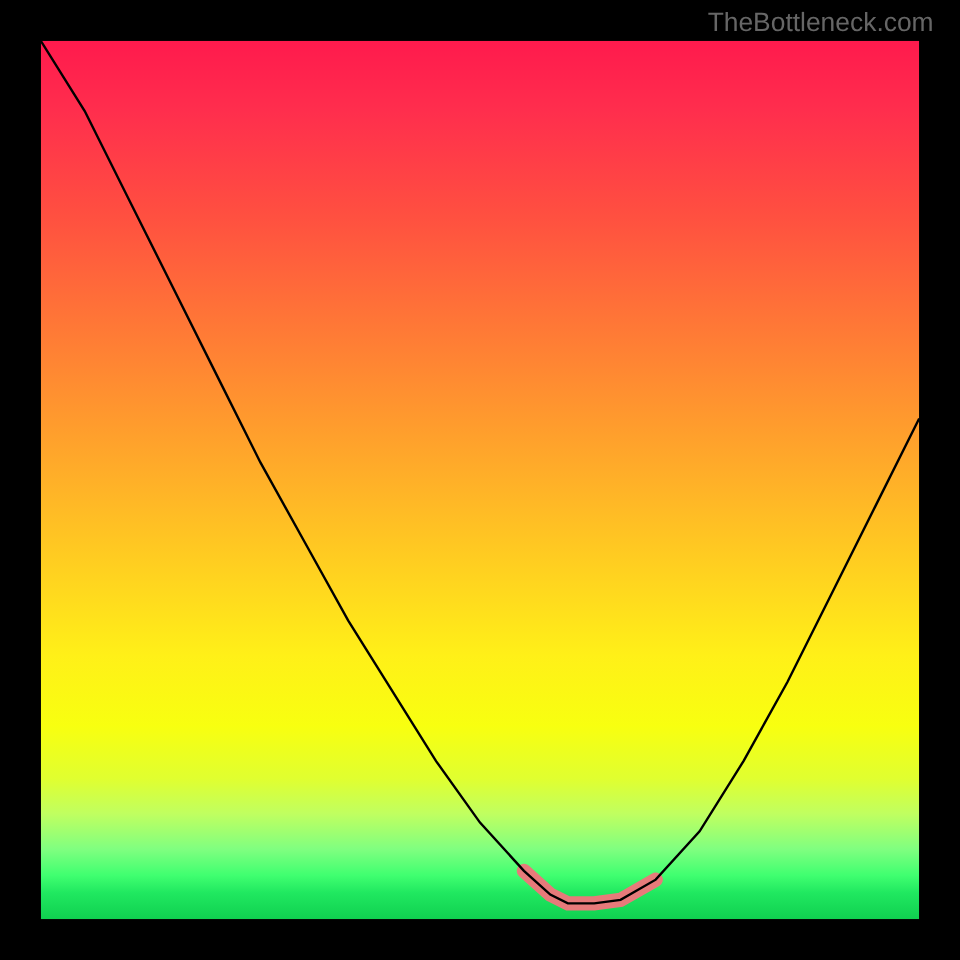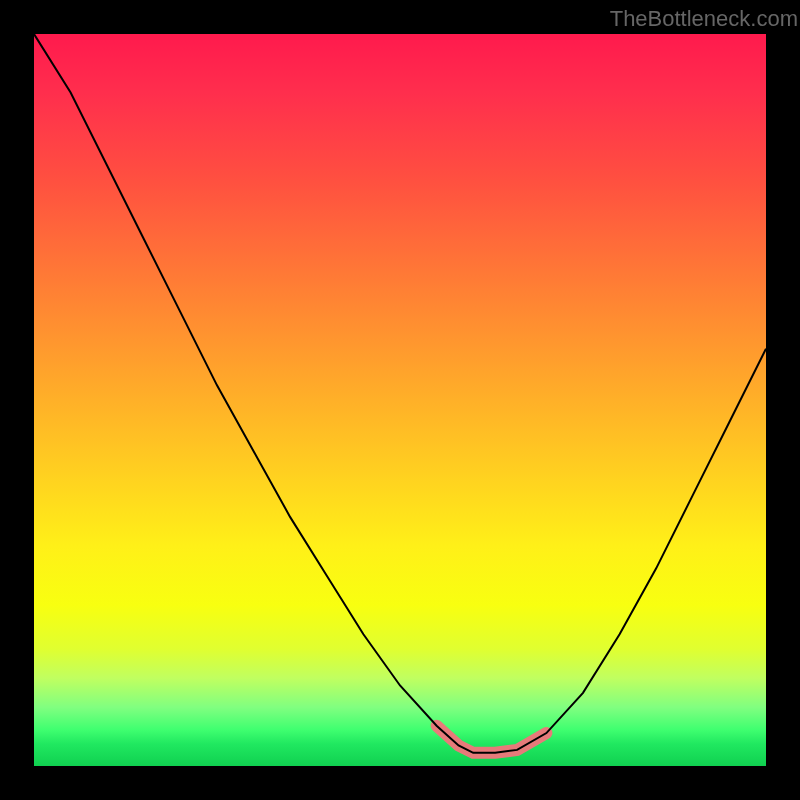--- a/index.html
+++ b/index.html
@@ -7,21 +7,21 @@
     width: 800px;
     height: 800px;
     background: #000;
     position: relative;
     font-family: Arial, sans-serif;
     overflow: hidden;
   }
   .watermark {
     position: absolute;
     top: 6px;
-    right: 2px;
+    right: 22px;
     color: #666;
     font-size: 22px;
     font-weight: normal;
     z-index: 10;
   }
   .plot-area {
     position: absolute;
     left: 34px;
     top: 34px;
     width: 732px;

